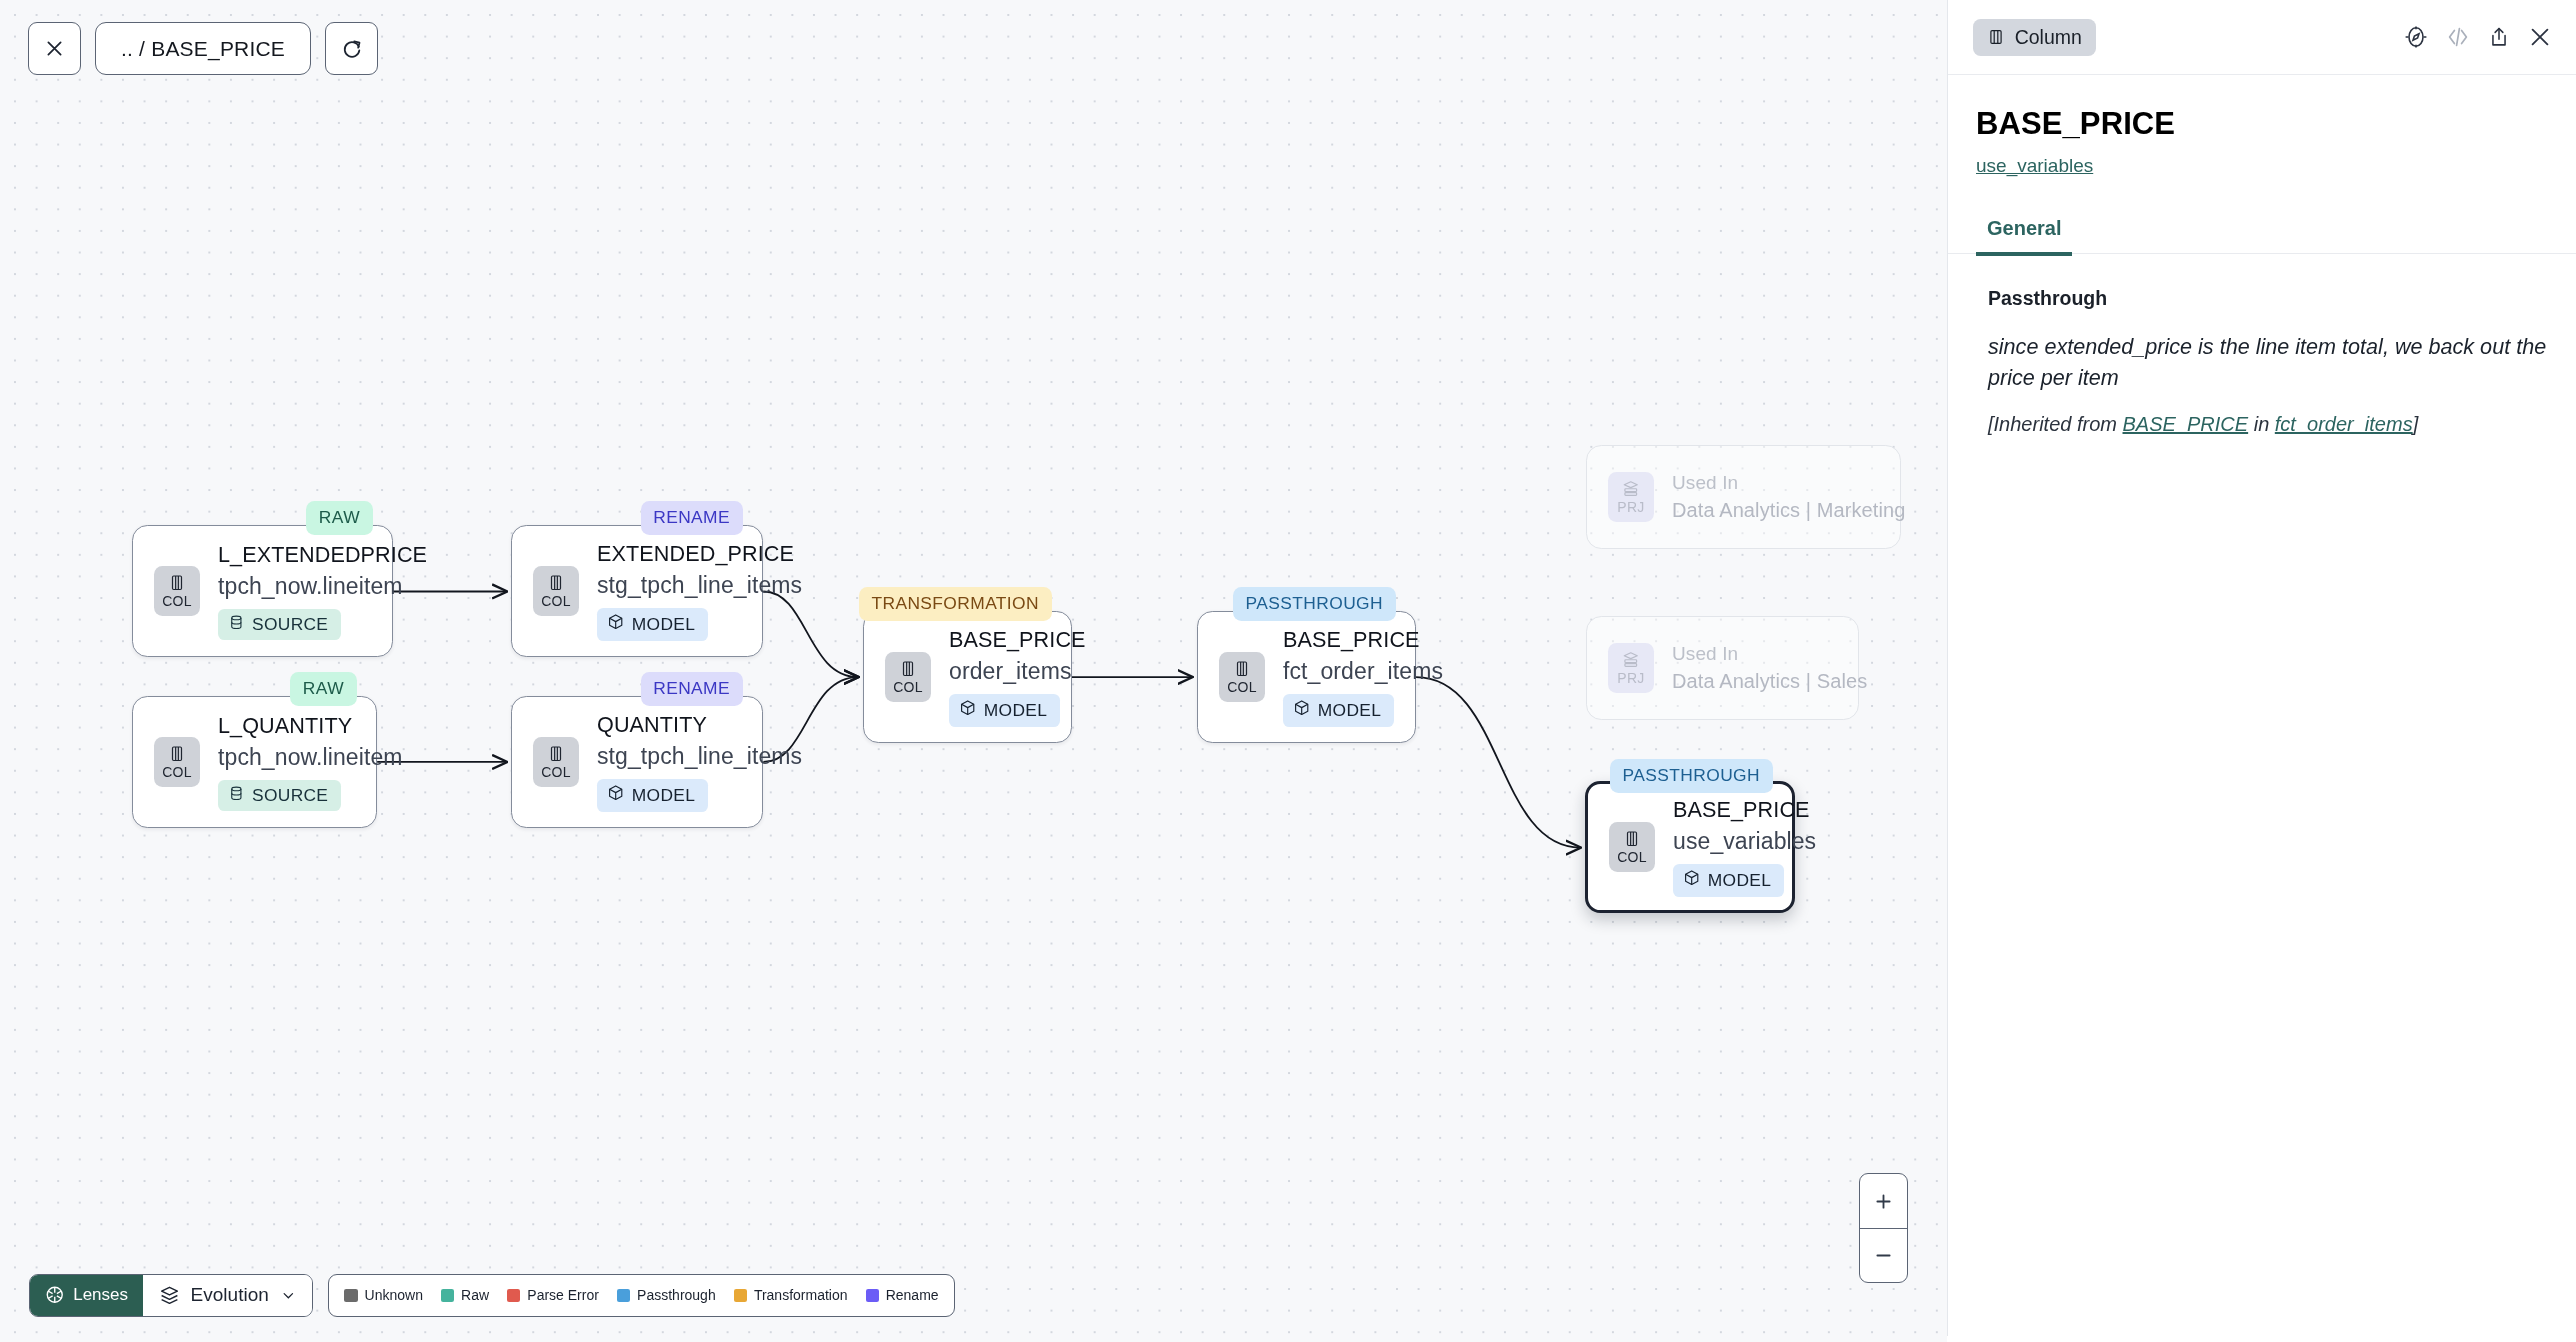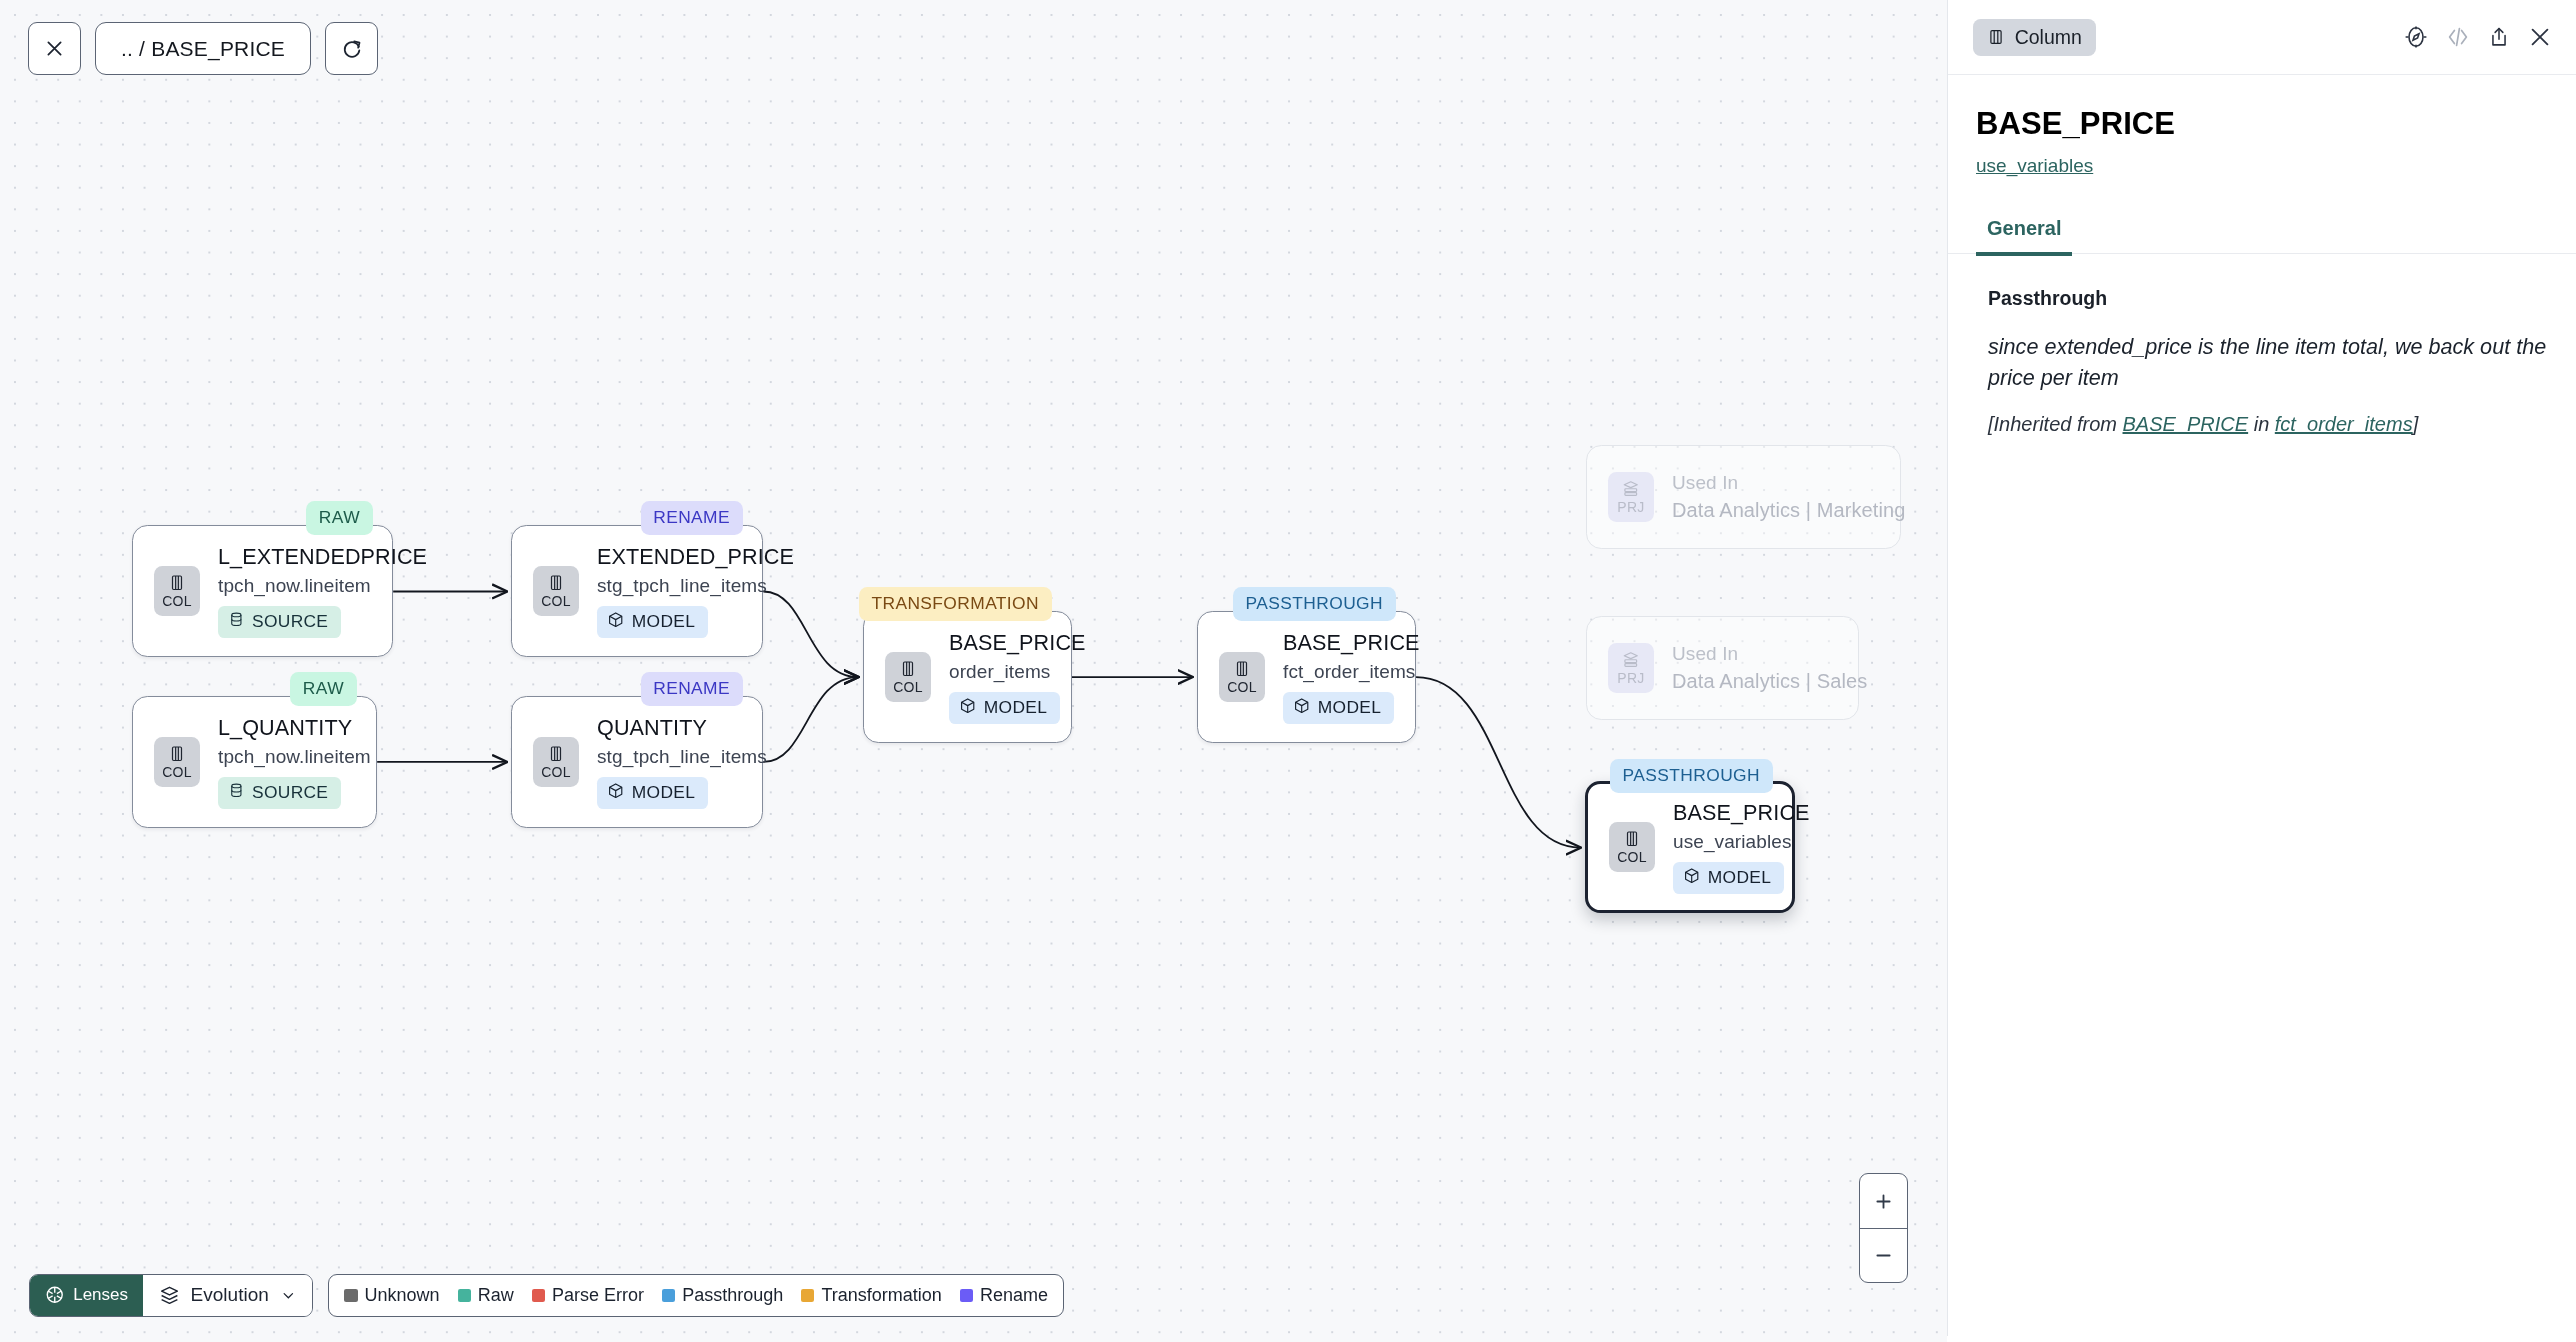--- a/index.html
+++ b/index.html
@@ -64,21 +64,21 @@
     border-radius: 8.4px;
     display: flex; flex-direction: column;
     align-items: center; justify-content: center;
     gap: 1.4px;
     color: #1f2530;
   }
   .node-icon .glyph { line-height: 0; }
   .node-icon .tag { font-size: 14px; letter-spacing: 0.3px; font-weight: 400; }
   .node-body { display: flex; flex-direction: column; gap: 4.9px; }
   .node-title { font-size: 21.6px; color: #10141c; letter-spacing: 0.1px; white-space: nowrap; }
-  .node-sub { font-size: 19px; color: #3d4452; letter-spacing: 0.1px; white-space: nowrap; }
+  .node-sub { font-size: 23px; color: #3d4452; letter-spacing: 0.1px; white-space: nowrap; }
   .node-badge {
     margin-top: 4.2px;
     align-self: flex-start;
     display: inline-flex; align-items: center; gap: 7.7px;
     padding: 4.9px 12.5px 4.9px 9.7px;
     border-radius: 6.3px;
     font-size: 17.4px; letter-spacing: 0.3px;
     white-space: nowrap;
   }
   .badge-source { background: #d6efe6; color: #18313a; }
@@ -137,21 +137,21 @@
     display: flex; align-items: center; gap: 11px;
     padding: 0 15.3px; font-size: 19px; cursor: pointer;
   }
   .legend {
     display: flex; align-items: center; gap: 18px;
     height: 43px; padding: 0 15.3px;
     background: #ffffff;
     border: 1.1px solid #5b6474;
     border-radius: 9px;
   }
-  .legend-item { display: flex; align-items: center; gap: 7px; font-size: 18px; color: #1b222e; white-space: nowrap; }
+  .legend-item { display: flex; align-items: center; gap: 7px; font-size: 14px; color: #1b222e; white-space: nowrap; }
   .sw { width: 13.2px; height: 13.2px; border-radius: 2.1px; flex: none; }
 
   
   .zoom-ctl {
     position: absolute; right: 39px; bottom: 60px;
     width: 49px;
     background: #ffffff;
     border: 1.1px solid #5b6474;
     border-radius: 9px;
     overflow: hidden;

